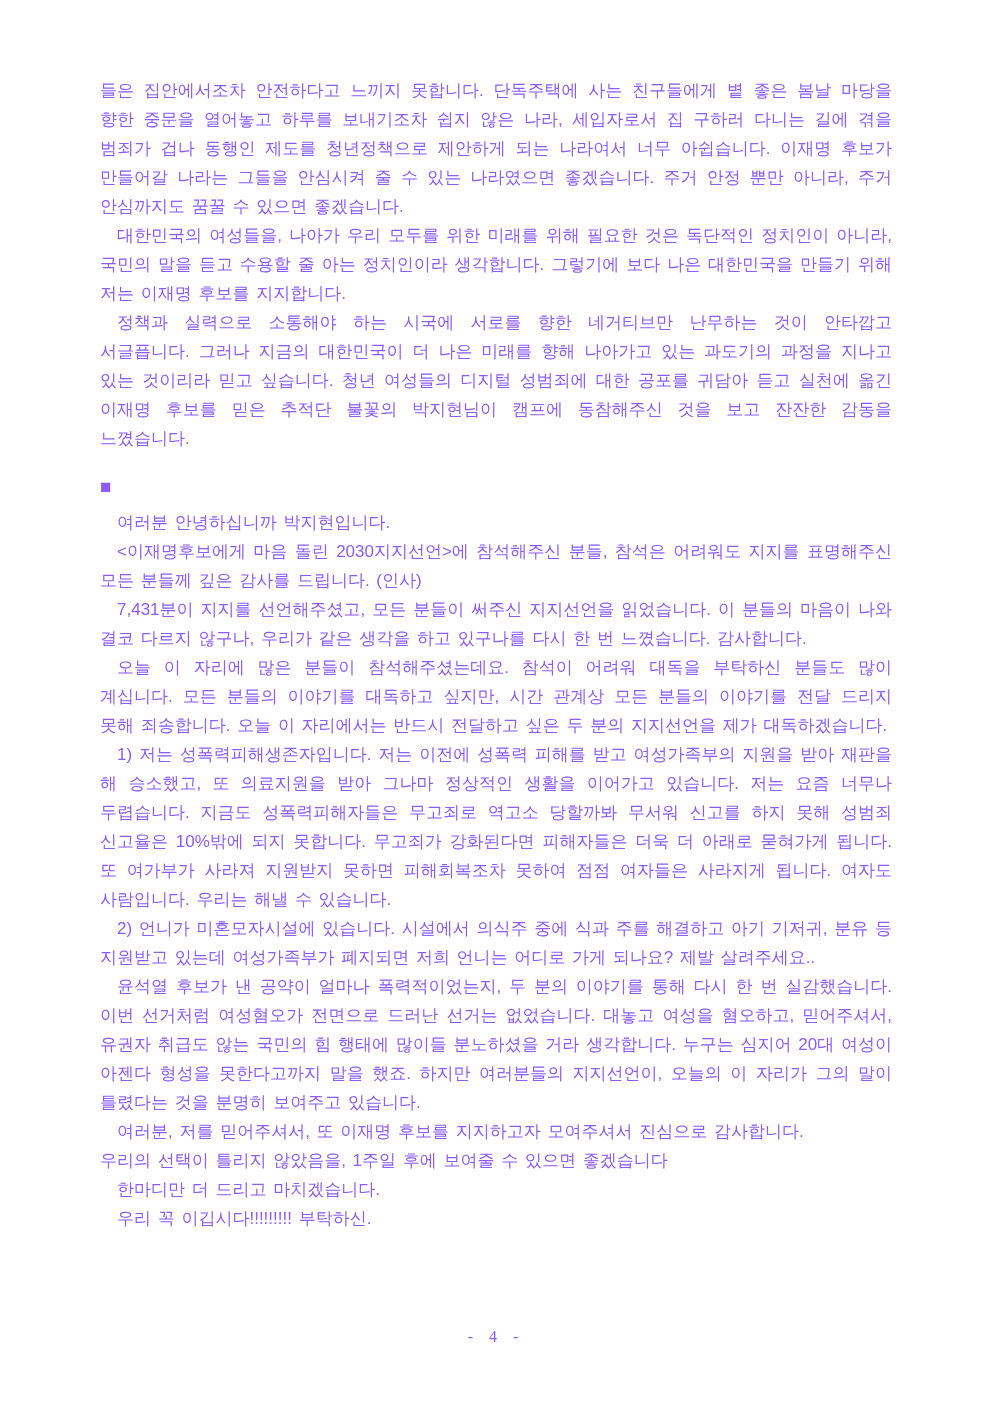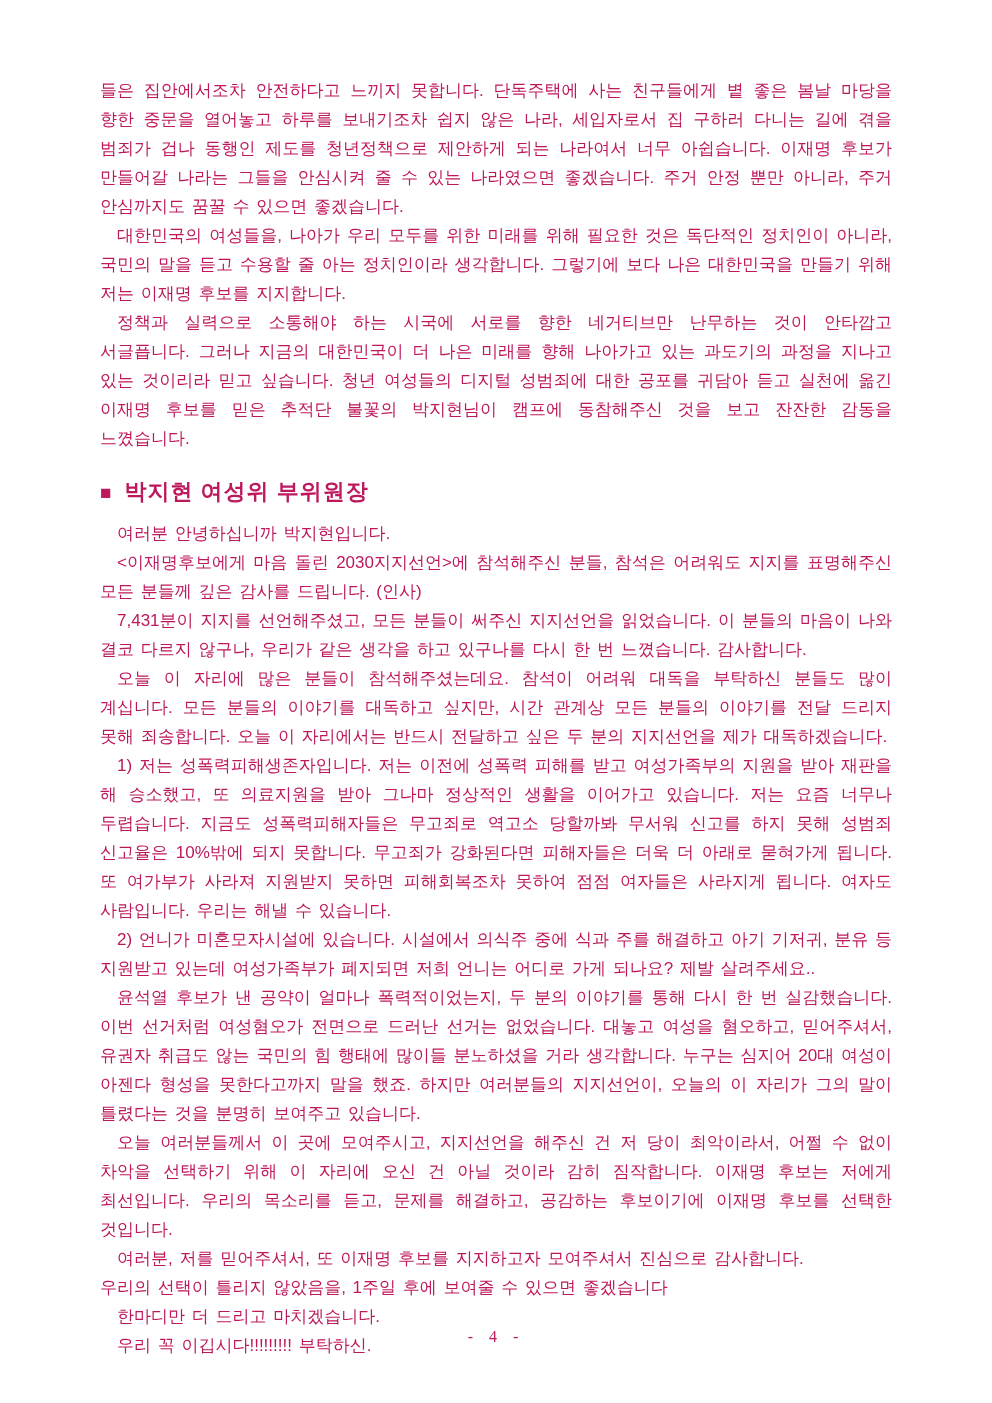--- a/index.html
+++ b/index.html
@@ -5,21 +5,21 @@
   html, body {
     margin: 0;
     padding: 0;
     background: #ffffff;
   }
   .page {
     position: relative;
     width: 992px;
     height: 1403px;
     background: #ffffff;
-    color: #be185d;
+    color: #8b5cf6;
     font-family: "Liberation Sans", "DejaVu Sans", sans-serif;
     overflow: hidden;
   }
   .content {
     position: absolute;
     left: 100px;
     top: 76px;
     width: 792px;
   }
   .para {
@@ -64,32 +64,30 @@
   <div class="content">
 
     <div>
         <p class="para">들은 집안에서조차 안전하다고 느끼지 못합니다. 단독주택에 사는 친구들에게 볕 좋은 봄날 마당을 향한 중문을 열어놓고 하루를 보내기조차 쉽지 않은 나라, 세입자로서 집 구하러 다니는 길에 겪을 범죄가 겁나 동행인 제도를 청년정책으로 제안하게 되는 나라여서 너무 아쉽습니다. 이재명 후보가 만들어갈 나라는 그들을 안심시켜 줄 수 있는 나라였으면 좋겠습니다. 주거 안정 뿐만 아니라, 주거 안심까지도 꿈꿀 수 있으면 좋겠습니다.</p>
         <p class="para indent">대한민국의 여성들을, 나아가 우리 모두를 위한 미래를 위해 필요한 것은 독단적인 정치인이 아니라, 국민의 말을 듣고 수용할 줄 아는 정치인이라 생각합니다. 그렇기에 보다 나은 대한민국을 만들기 위해 저는 이재명 후보를 지지합니다.</p>
         <p class="para indent">정책과 실력으로 소통해야 하는 시국에 서로를 향한 네거티브만 난무하는 것이 안타깝고 서글픕니다. 그러나 지금의 대한민국이 더 나은 미래를 향해 나아가고 있는 과도기의 과정을 지나고 있는 것이리라 믿고 싶습니다. 청년 여성들의 디지털 성범죄에 대한 공포를 귀담아 듣고 실천에 옮긴 이재명 후보를 믿은 추적단 불꽃의 박지현님이 캠프에 동참해주신 것을 보고 잔잔한 감동을 느꼈습니다.</p>
       </div>
 
     <h2 class="section-heading">
       <span class="bullet">■</span>
-      <span>박지현 여성위 부위원장</span>
     </h2>
 
     <div>
         <p class="para indent">여러분 안녕하십니까 박지현입니다.</p>
         <p class="para indent">&lt;이재명후보에게 마음 돌린 2030지지선언&gt;에 참석해주신 분들, 참석은 어려워도 지지를 표명해주신 모든 분들께 깊은 감사를 드립니다. (인사)</p>
         <p class="para indent">7,431분이 지지를 선언해주셨고, 모든 분들이 써주신 지지선언을 읽었습니다. 이 분들의 마음이 나와 결코 다르지 않구나, 우리가 같은 생각을 하고 있구나를 다시 한 번 느꼈습니다. 감사합니다.</p>
         <p class="para indent">오늘 이 자리에 많은 분들이 참석해주셨는데요. 참석이 어려워 대독을 부탁하신 분들도 많이 계십니다. 모든 분들의 이야기를 대독하고 싶지만, 시간 관계상 모든 분들의 이야기를 전달 드리지 못해 죄송합니다. 오늘 이 자리에서는 반드시 전달하고 싶은 두 분의 지지선언을 제가 대독하겠습니다.</p>
         <p class="para indent">1) 저는 성폭력피해생존자입니다. 저는 이전에 성폭력 피해를 받고 여성가족부의 지원을 받아 재판을 해 승소했고, 또 의료지원을 받아 그나마 정상적인 생활을 이어가고 있습니다. 저는 요즘 너무나 두렵습니다. 지금도 성폭력피해자들은 무고죄로 역고소 당할까봐 무서워 신고를 하지 못해 성범죄 신고율은 10%밖에 되지 못합니다. 무고죄가 강화된다면 피해자들은 더욱 더 아래로 묻혀가게 됩니다. 또 여가부가 사라져 지원받지 못하면 피해회복조차 못하여 점점 여자들은 사라지게 됩니다. 여자도 사람입니다. 우리는 해낼 수 있습니다.</p>
         <p class="para indent">2) 언니가 미혼모자시설에 있습니다. 시설에서 의식주 중에 식과 주를 해결하고 아기 기저귀, 분유 등 지원받고 있는데 여성가족부가 폐지되면 저희 언니는 어디로 가게 되나요? 제발 살려주세요..</p>
         <p class="para indent">윤석열 후보가 낸 공약이 얼마나 폭력적이었는지, 두 분의 이야기를 통해 다시 한 번 실감했습니다. 이번 선거처럼 여성혐오가 전면으로 드러난 선거는 없었습니다. 대놓고 여성을 혐오하고, 믿어주셔서, 유권자 취급도 않는 국민의 힘 행태에 많이들 분노하셨을 거라 생각합니다. 누구는 심지어 20대 여성이 아젠다 형성을 못한다고까지 말을 했죠. 하지만 여러분들의 지지선언이, 오늘의 이 자리가 그의 말이 틀렸다는 것을 분명히 보여주고 있습니다.</p>
-        <p class="para indent">오늘 여러분들께서 이 곳에 모여주시고, 지지선언을 해주신 건 저 당이 최악이라서, 어쩔 수 없이 차악을 선택하기 위해 이 자리에 오신 건 아닐 것이라 감히 짐작합니다. 이재명 후보는 저에게 최선입니다. 우리의 목소리를 듣고, 문제를 해결하고, 공감하는 후보이기에 이재명 후보를 선택한 것입니다.</p>
         <p class="para indent">여러분, 저를 믿어주셔서, 또 이재명 후보를 지지하고자 모여주셔서 진심으로 감사합니다.</p>
         <p class="para">우리의 선택이 틀리지 않았음을, 1주일 후에 보여줄 수 있으면 좋겠습니다</p>
         <p class="para indent">한마디만 더 드리고 마치겠습니다.</p>
         <p class="para indent">우리 꼭 이깁시다!!!!!!!!! 부탁하신.</p>
       </div>
 
   </div>
 
   <div class="footer">
     <span>- 4 -</span>

